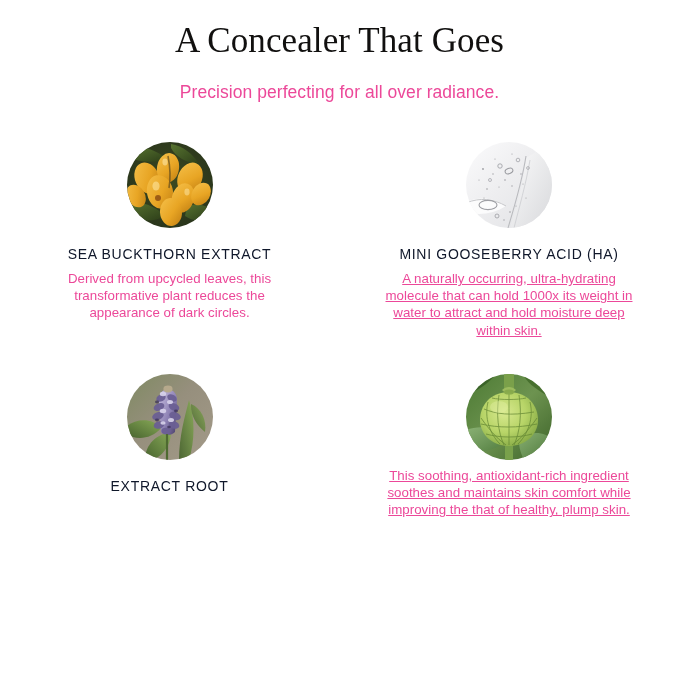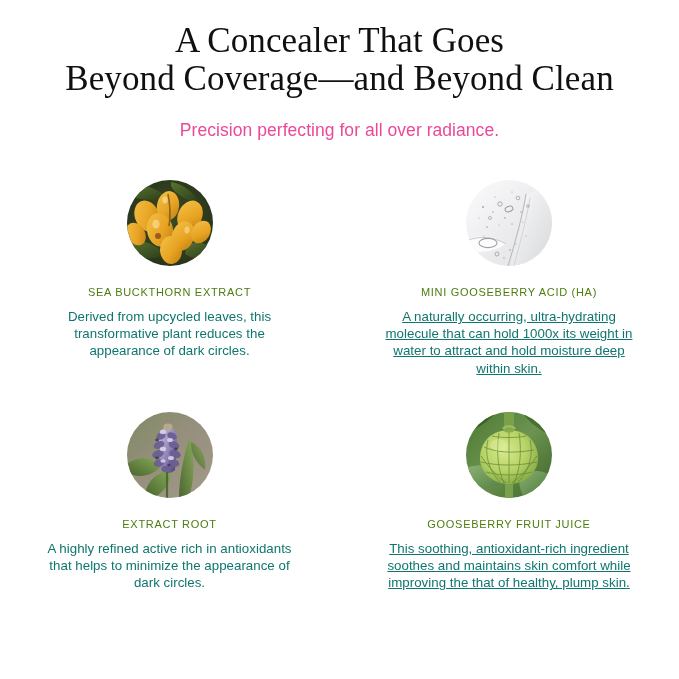--- a/index.html
+++ b/index.html
@@ -76,50 +76,49 @@
     width: 86px;
     height: 86px;
     border-radius: 50%;
     overflow: hidden;
     position: relative;
     flex: none;
   }
   .thumb svg { display: block; width: 86px; height: 86px; }
 
   .ing-title {
-    font-size: 11px;
+    font-size: 14px;
     line-height: 18px;
     letter-spacing: 0.7px;
-    color: #4d7c0f;
+    color: #0f172a;
     font-weight: 400;
     margin: 0;
     padding-top: 17px;
   }
   .ing-desc {
     font-size: 13.3px;
     line-height: 17.2px;
-    color: #0f766e;
+    color: #ec4899;
     font-weight: 400;
     margin: 0 auto;
     padding-top: 7px;
     max-width: 250px;
     letter-spacing: 0.02px;
   }
   .cell.wide .ing-desc { max-width: 252px; text-decoration: underline; }
   .row2 .thumb-wrap { height: 86px; }
 </style>
 </head>
 <body>
 
 <div class="page">
 
   <div class="header">
     <h1 class="headline">
       <span class="hl-line">A Concealer That Goes</span>
-      <span class="hl-line">Beyond Coverage—and Beyond Clean</span>
     </h1>
     <p class="subhead">Precision perfecting for all over radiance.</p>
   </div>
 
   <div class="grid">
 
     <div class="cell">
       <div class="thumb-wrap">
         <div class="thumb">
           <svg viewBox="0 0 86 86" xmlns="http://www.w3.org/2000/svg" aria-hidden="true">
@@ -265,21 +264,20 @@
               <ellipse cx="49" cy="37" rx="2" ry="1.4"></ellipse>
               <ellipse cx="30" cy="46" rx="2" ry="1.4"></ellipse>
               <ellipse cx="42" cy="53" rx="1.8" ry="1.3"></ellipse>
             </g>
             <ellipse cx="41" cy="15" rx="4.6" ry="3.4" fill="#b6a98c"></ellipse>
             <path d="M40 60 C40 70 40 78 40 86" stroke="#4e6a31" stroke-width="2.2" fill="none"></path>
           </svg>
         </div>
       </div>
       <h3 class="ing-title">EXTRACT ROOT</h3>
-      <p class="ing-desc">A highly refined active rich in antioxidants that helps to minimize the appearance of dark circles.</p>
     </div>
 
     <div class="cell wide row2">
       <div class="thumb-wrap">
         <div class="thumb">
           <svg viewBox="0 0 86 86" xmlns="http://www.w3.org/2000/svg" aria-hidden="true">
             <defs>
               <linearGradient id="gbBg" x1="0" y1="0" x2="1" y2="1">
                 <stop offset="0%" stop-color="#4c7a33"></stop>
                 <stop offset="50%" stop-color="#6d9350"></stop>
@@ -315,18 +313,17 @@
               <path d="M15 50 C32 54 52 54 71 50"></path>
               <path d="M20 60 C34 64 52 64 66 60"></path>
               <path d="M26 24 C34 26 52 26 60 24"></path>
             </g>
             <ellipse cx="33" cy="33" rx="9" ry="6" fill="#e3f0a6" opacity="0.4"></ellipse>
             <path d="M36 16 C40 12 46 12 50 16 C47 20 39 20 36 16 Z" fill="#9cbb5e"></path>
             <ellipse cx="43" cy="18" rx="5" ry="2.6" fill="#85a84a" opacity="0.9"></ellipse>
           </svg>
         </div>
       </div>
-      <h3 class="ing-title">GOOSEBERRY FRUIT JUICE</h3>
       <p class="ing-desc">This soothing, antioxidant-rich ingredient soothes and maintains skin comfort while improving the that of healthy, plump skin.</p>
     </div>
 
   </div>
 </div>
 
 </body></html>

